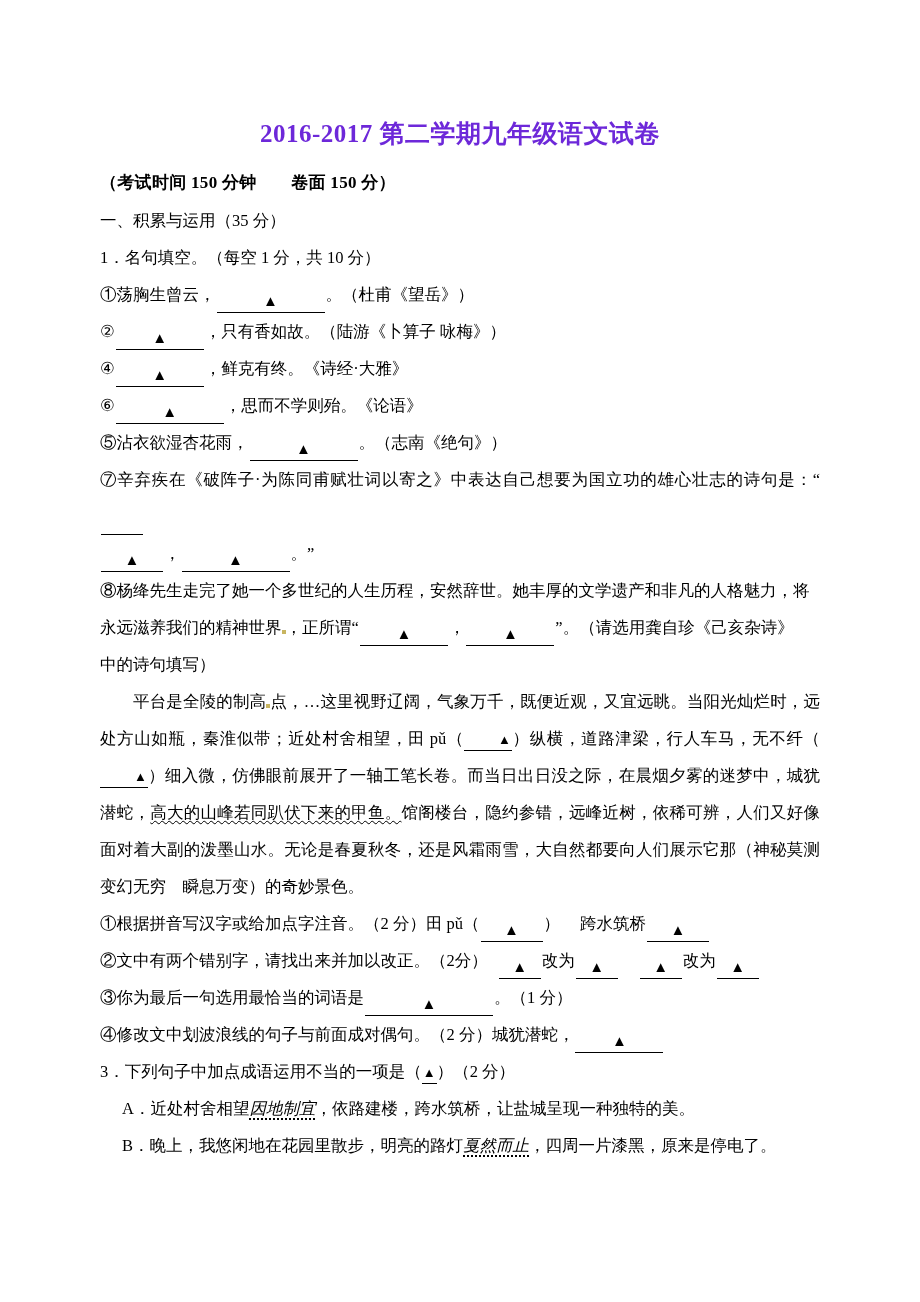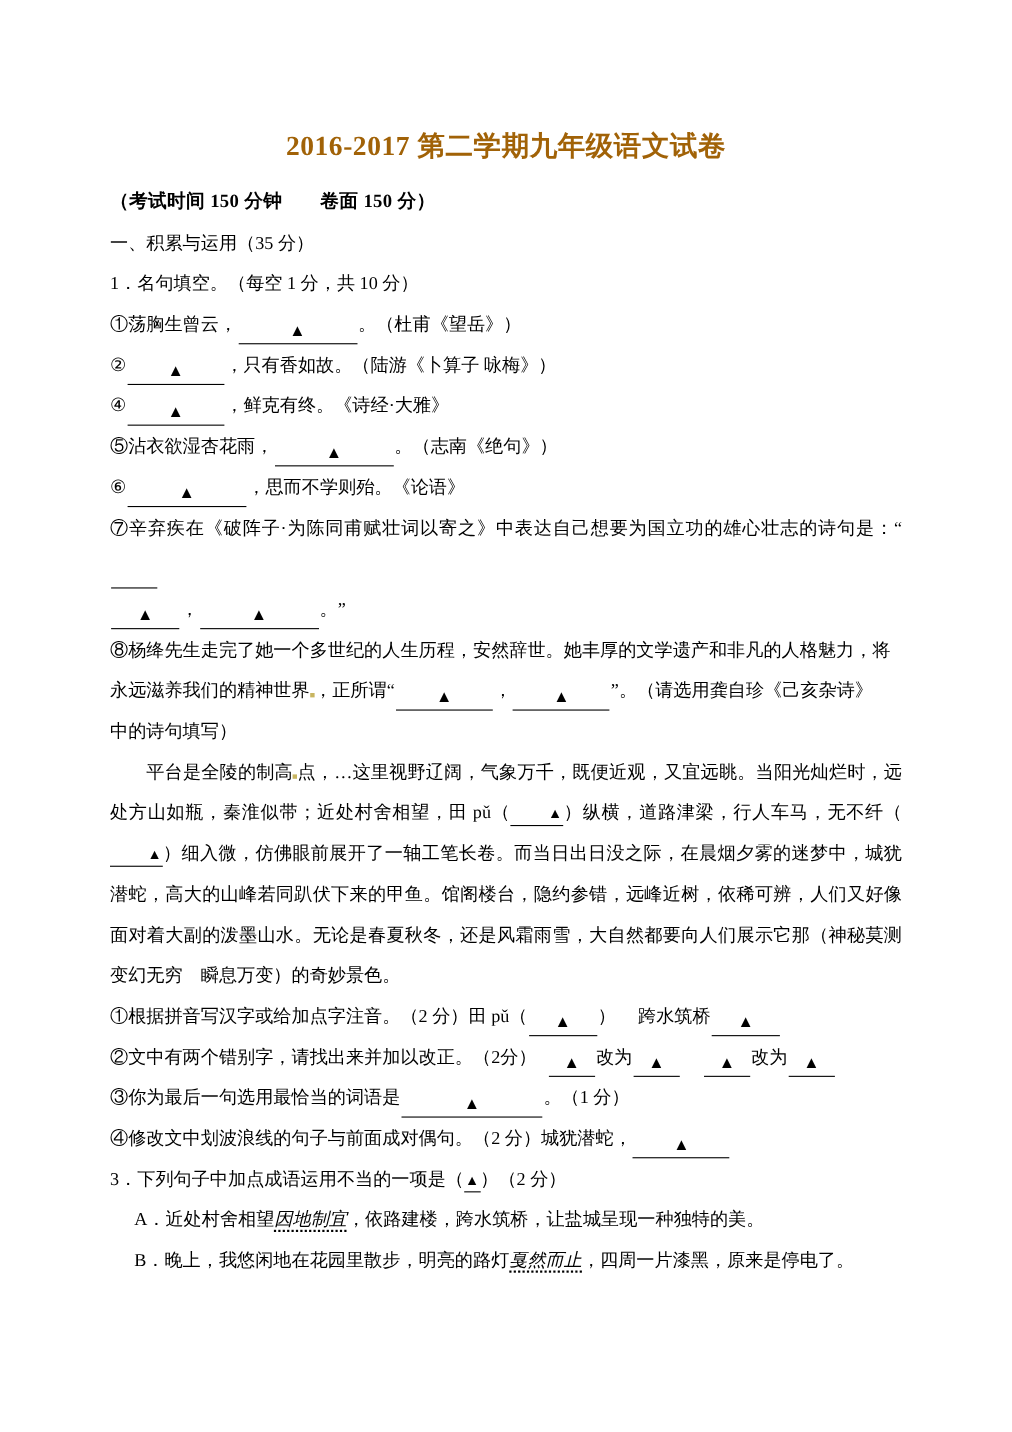--- a/index.html
+++ b/index.html
@@ -18,21 +18,21 @@
     position: relative;
     width: 920px;
     height: 1302px;
     background: #ffffff;
     box-sizing: border-box;
     padding: 0 100px;
   }
 
   .doc-title {
     text-align: center;
-    color: #a16207;
+    color: #6d28d9;
     font-size: 25px;
     font-weight: bold;
     letter-spacing: 0.5px;
     margin: 0;
     padding-top: 118px;
     line-height: 1.25;
   }
   .doc-subtitle {
     text-align: left;
     font-size: 17px;
@@ -81,20 +81,21 @@
   }
 
   .emph {
     font-weight: normal;
     font-style: italic;
     border-bottom: 2px dotted #000;
     padding-bottom: 0px;
   }
   .bold { font-weight: normal; }
   .wavy {
+    text-decoration: underline;
     text-decoration-style: wavy;
     text-decoration-thickness: 1px;
     text-underline-offset: 2px;
   }
   .sp { display: inline-block; width: 20px; }
   .sp-s { display: inline-block; width: 10px; }
   .marker {
     display: inline-block;
     width: 4px; height: 4px;
     background: #c8b560;
@@ -115,23 +116,23 @@
 
   <div class="line">1．名句填空。（每空 1 分，共 10 分）</div>
 
   <div class="line"><span>①荡胸生曾云，</span><span class="blank w-l">▲</span><span>。（杜甫《望岳》）</span></div>
 
   <div class="line"><span>②</span><span class="blank w-m">▲</span><span>，只有香如故。（陆游《卜算子 咏梅》）</span></div>
 
 
   <div class="line"><span>④</span><span class="blank w-m">▲</span><span>，鲜克有终。《诗经·大雅》</span></div>
 
+  <div class="line"><span>⑥</span><span class="blank w-l">▲</span><span>，思而不学则殆。《论语》</span></div>
+
   <div class="line"><span>⑤沾衣欲湿杏花雨，</span><span class="blank w-l">▲</span><span>。（志南《绝句》）</span></div>
-
-  <div class="line"><span>⑥</span><span class="blank w-l">▲</span><span>，思而不学则殆。《论语》</span></div>
 
   <div class="line"><span>⑦辛弃疾在《破阵子·为陈同甫赋壮词以寄之》中表达自己想要为国立功的雄心壮志的诗句是：“</span><span class="blank w-xs"></span></div>
   <div class="line"><span class="blank w-s">▲</span><span>，</span><span class="blank w-l">▲</span><span>。”</span></div>
 
   <div class="line">⑧杨绛先生走完了她一个多世纪的人生历程，安然辞世。她丰厚的文学遗产和非凡的人格魅力，将</div>
   <div class="line"><span>永远滋养我们的精神世界</span><span class="marker"></span><span>，正所谓“</span><span class="blank w-m">▲</span><span>，</span><span class="blank w-m">▲</span><span>”。（请选用龚自珍《己亥杂诗》</span></div>
   <div class="line">中的诗句填写）</div>
 
 
   <div class="line indent2"><span>平台是全陵的制高</span><span class="marker"></span><span>点，…这里视野辽阔，气象万千，既便近观，又宜远眺。当阳光灿烂时，远处方山如瓶，秦淮似带；近处村舍相望，田 pǔ（</span><span class="tri-u">▲</span><span>）纵横，道路津梁，行人车马，无不纤（</span><span class="tri-u">▲</span><span>）细入微，仿佛眼前展开了一轴工笔长卷。而当日出日没之际，在晨烟夕雾的迷梦中，城犹潜蛇，</span><span class="wavy">高大的山峰若同趴伏下来的甲鱼。</span><span>馆阁楼台，隐约参错，远峰近树，依稀可辨，人们又好像面对着大副的泼墨山水。无论是春夏秋冬，还是风霜雨雪，大自然都要向人们展示它那（神秘莫测　变幻无穷　瞬息万变）的奇妙景色。</span></div>

